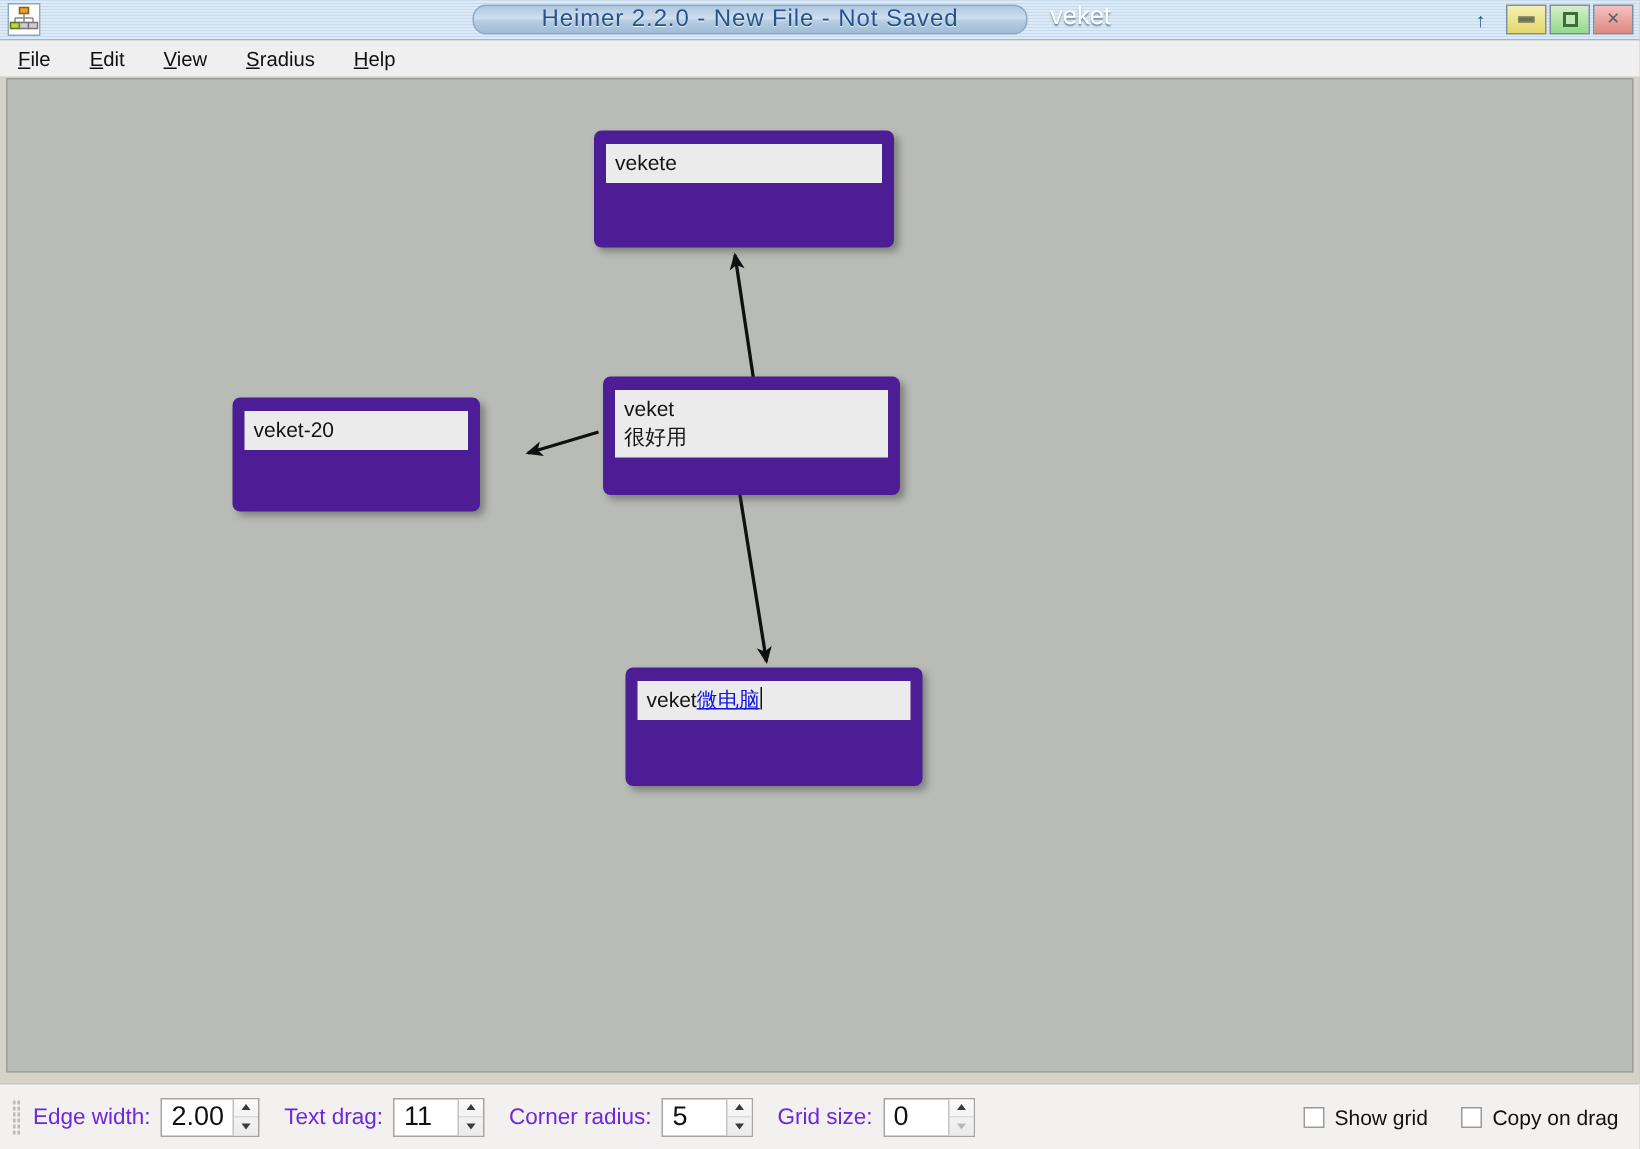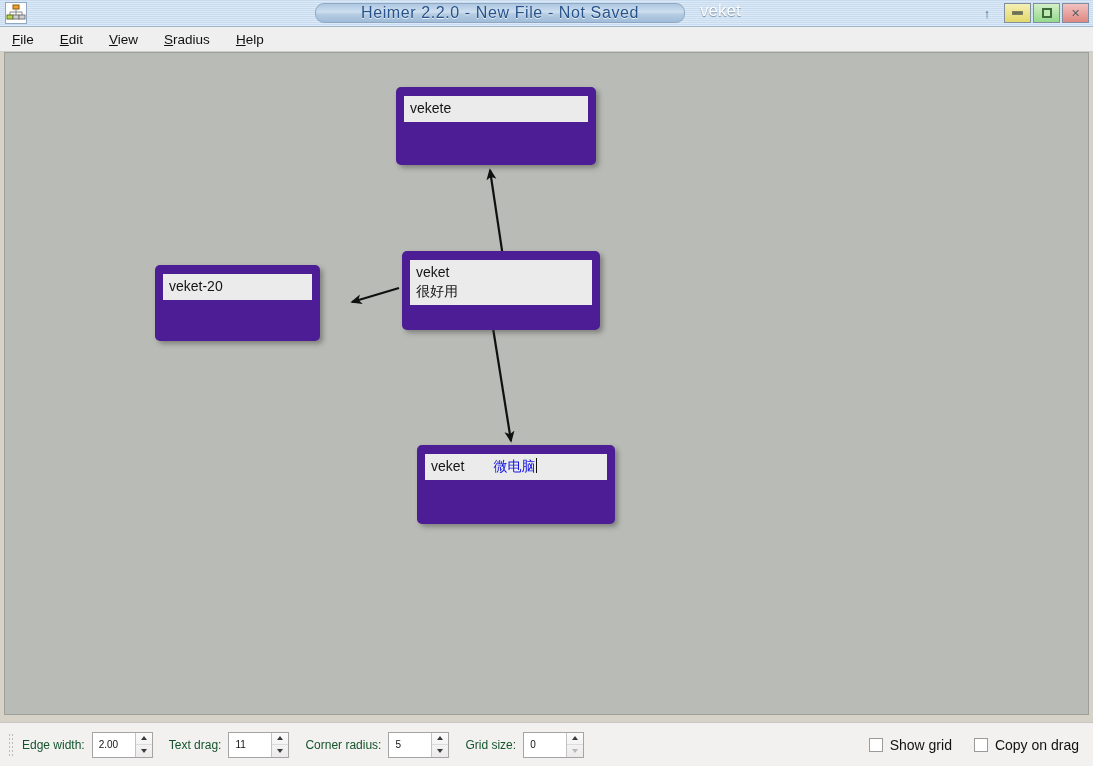--- a/index.html
+++ b/index.html
@@ -104,21 +104,21 @@
   }
   .node-text {
     background: #ebebeb;
     width: 100%;
     padding: 3px 6px 4px 6px;
     font-size: 14px; color: #141414; line-height: 19px;
     white-space: pre-wrap;
   }
   .preedit {
     color: #1414e0;
-    padding-left: 29px;
+    text-decoration: underline;
   }
   .caret {
     display: inline-block;
     width: 1px; height: 15px;
     background: #111;
     vertical-align: -2px;
     margin-left: 1px;
   }
 
   
@@ -129,27 +129,27 @@
     display: flex; align-items: center;
   }
   #toolbar-left { display: flex; align-items: center; padding-left: 8px; }
   #toolbar-right { margin-left: auto; display: flex; align-items: center; padding-right: 14px; }
   .grip {
     width: 6px; height: 24px; margin-right: 8px;
     background-image: radial-gradient(#bdbbb6 1px, transparent 1px);
     background-size: 3px 4px;
   }
   .field-group { display: flex; align-items: center; margin-right: 16px; }
-  .field-label { font-size: 12px; color: #14532d; margin-right: 7px; white-space: nowrap; }
+  .field-label { font-size: 15px; color: #6d28d9; margin-right: 7px; white-space: nowrap; }
   .spin {
     display: flex; align-items: stretch;
     border: 1px solid #a4a4a4; background: #fff; height: 26px;
   }
   .spin-value {
-    font-size: 10px; color: #111;
+    font-size: 18px; color: #111;
     padding: 0 6px; display: flex; align-items: center;
     min-width: 42px;
   }
   .spin-buttons {
     width: 17px; border-left: 1px solid #c2c2c2;
     background: linear-gradient(to bottom,#fbfbfb,#eceaea);
     display: flex; flex-direction: column;
   }
   .spin-up, .spin-dn {
     flex: 1; display: flex; align-items: center; justify-content: center;

